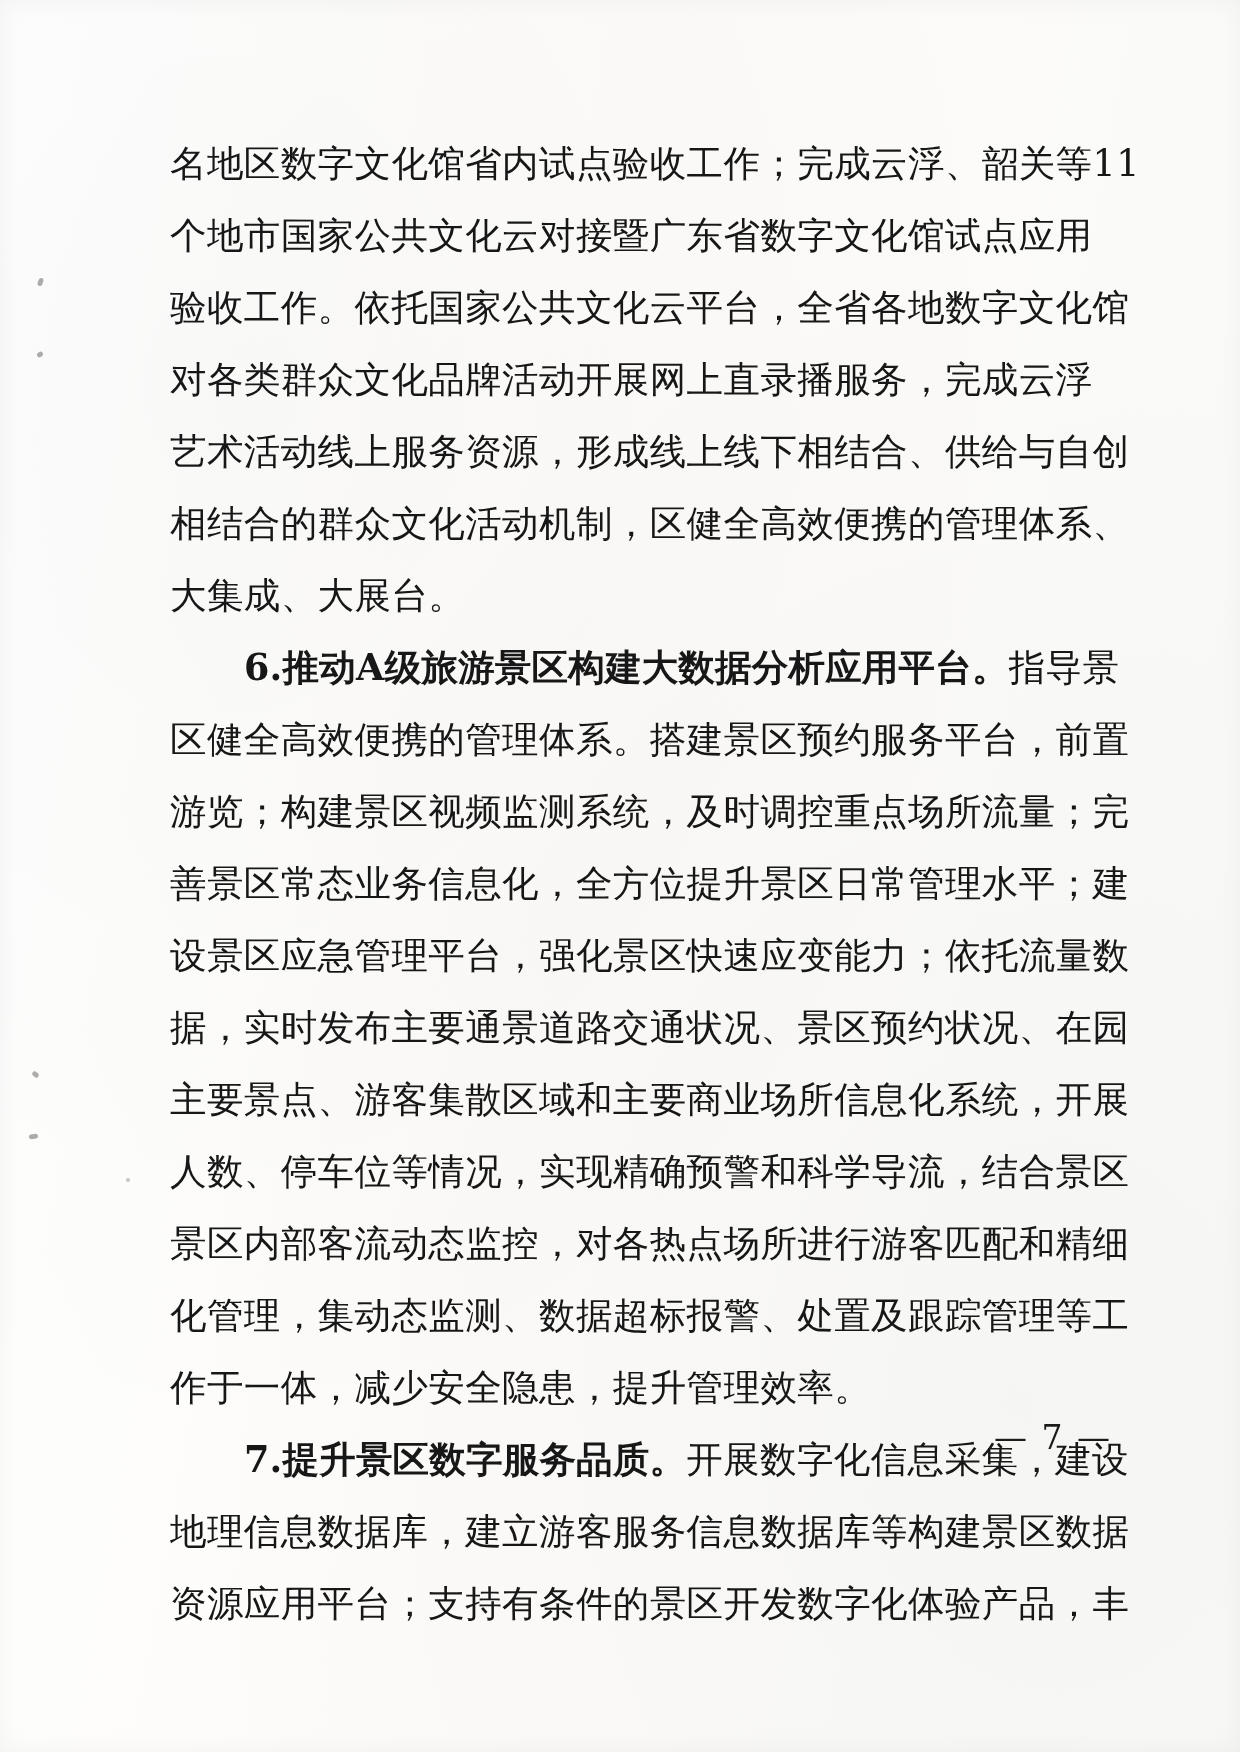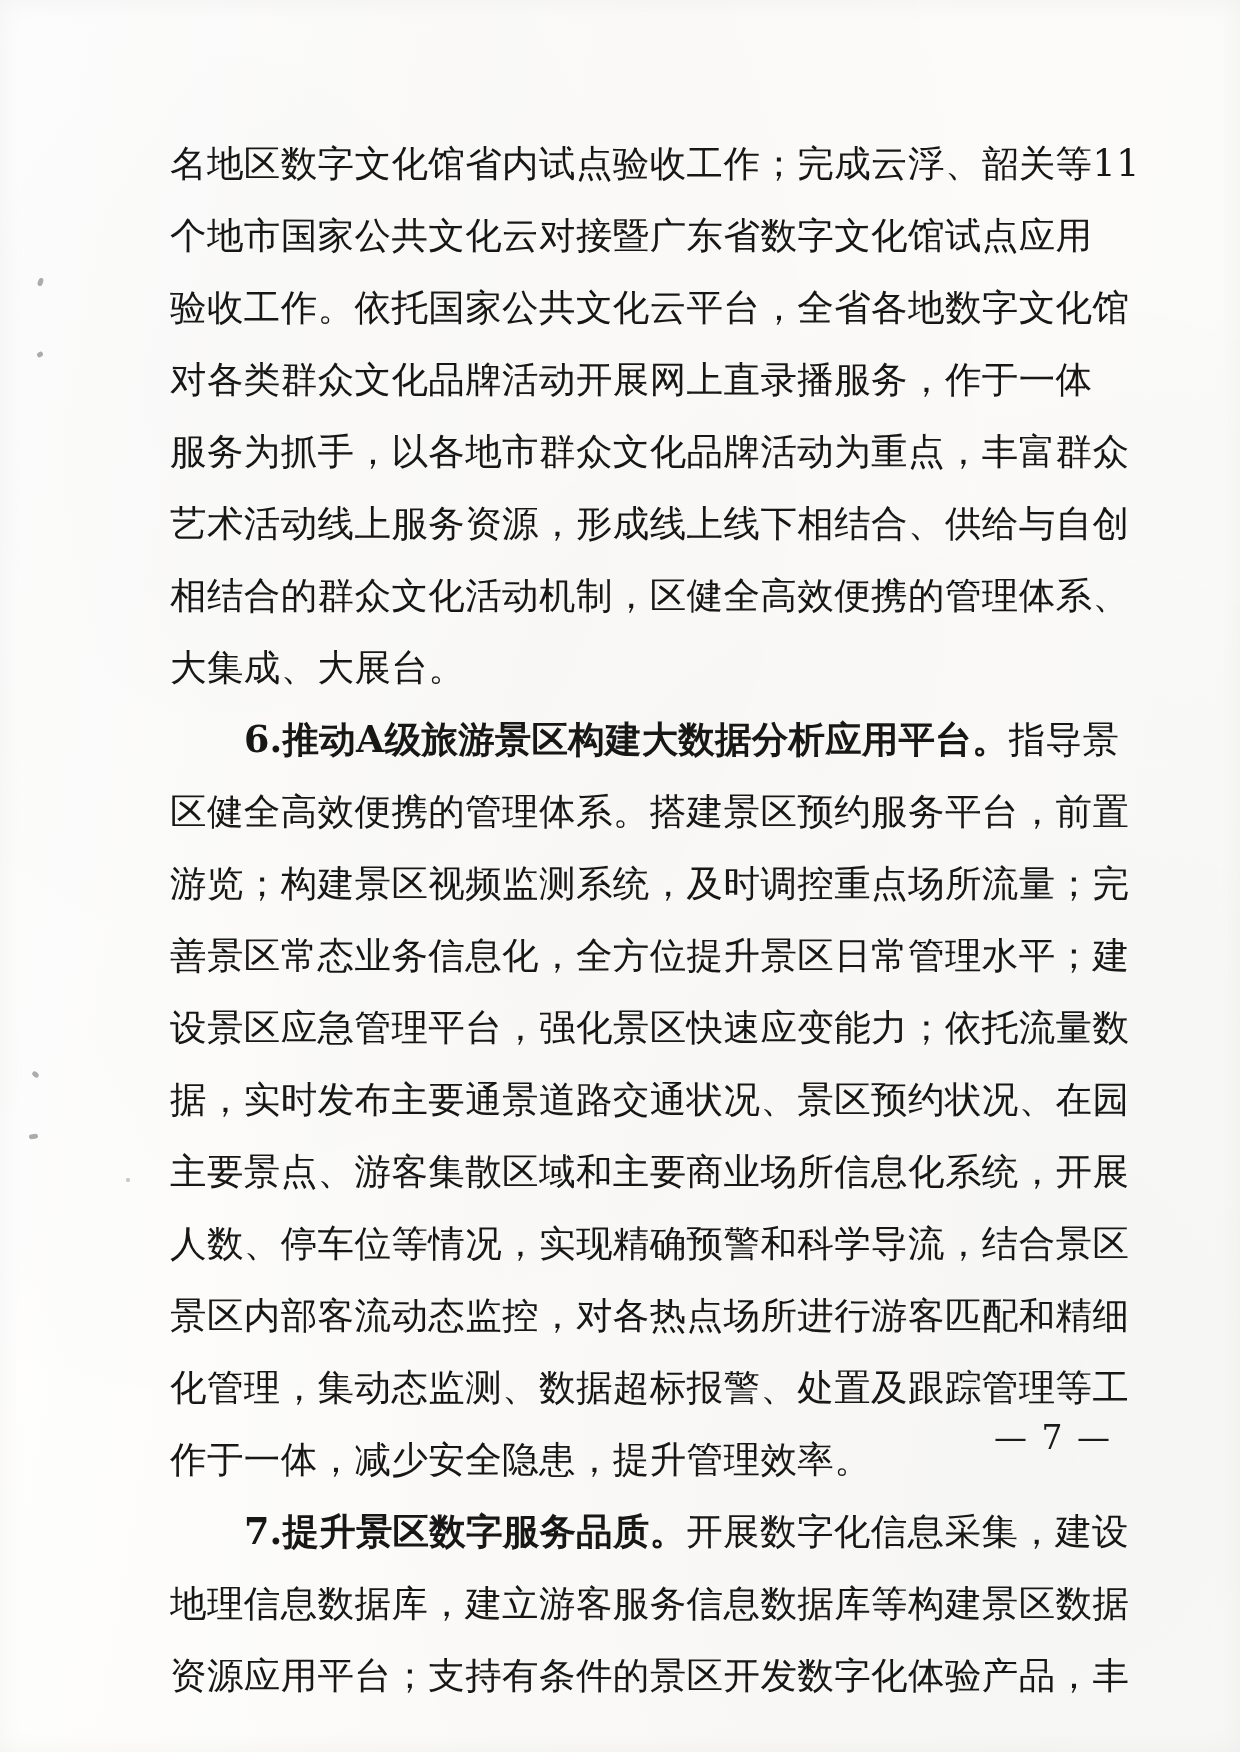--- a/index.html
+++ b/index.html
@@ -89,22 +89,21 @@
   <div class="speck" style="left:38px;  top:278px;  width:5px;  height:8px;  transform:rotate(18deg);"></div>
   <div class="speck" style="left:37px;  top:352px;  width:6px;  height:5px;  transform:rotate(-30deg);"></div>
   <div class="speck" style="left:32px;  top:1072px; width:7px;  height:5px;  transform:rotate(40deg);"></div>
   <div class="speck" style="left:29px;  top:1134px; width:9px;  height:5px;  transform:rotate(-8deg);"></div>
   <div class="speck" style="left:126px; top:1178px; width:4px;  height:4px;  transform:rotate(0deg); opacity:0.35;"></div>
 
   <div class="text-body">
       <div class="line"><span>名地区数字文化馆省内试点验收工作；完成云浮、韶关等</span><span class="latin">11</span></div>
       <div class="line"><span>个地市国家公共文化云对接暨广东省数字文化馆试点应用</span></div>
       <div class="line"><span>验收工作。依托国家公共文化云平台，全省各地数字文化馆</span></div>
-      <div class="line"><span>对各类群众文化品牌活动开展网上直录播服务，作于一体</span></div>
-      <div class="line"><span>服务为抓手，以各地市群众文化品牌活动为重点，丰富群众</span></div>
+      <div class="line"><span>对各类群众文化品牌活动开展网上直录播服务，完成云浮</span></div>
       <div class="line"><span>艺术活动线上服务资源，形成线上线下相结合、供给与自创</span></div>
       <div class="line"><span>相结合的群众文化活动机制，区健全高效便携的管理体系、</span></div>
       <div class="line"><span>大集成、大展台。</span></div>
       <div class="line indent"><span class="bold">6.推动</span><span class="bold latin">A</span><span class="bold">级旅游景区构建大数据分析应用平台。</span><span>指导景</span></div>
       <div class="line"><span>区健全高效便携的管理体系。搭建景区预约服务平台，前置</span></div>
       <div class="line"><span>游览；构建景区视频监测系统，及时调控重点场所流量；完</span></div>
       <div class="line"><span>善景区常态业务信息化，全方位提升景区日常管理水平；建</span></div>
       <div class="line"><span>设景区应急管理平台，强化景区快速应变能力；依托流量数</span></div>
       <div class="line"><span>据，实时发布主要通景道路交通状况、景区预约状况、在园</span></div>
       <div class="line"><span>主要景点、游客集散区域和主要商业场所信息化系统，开展</span></div>

